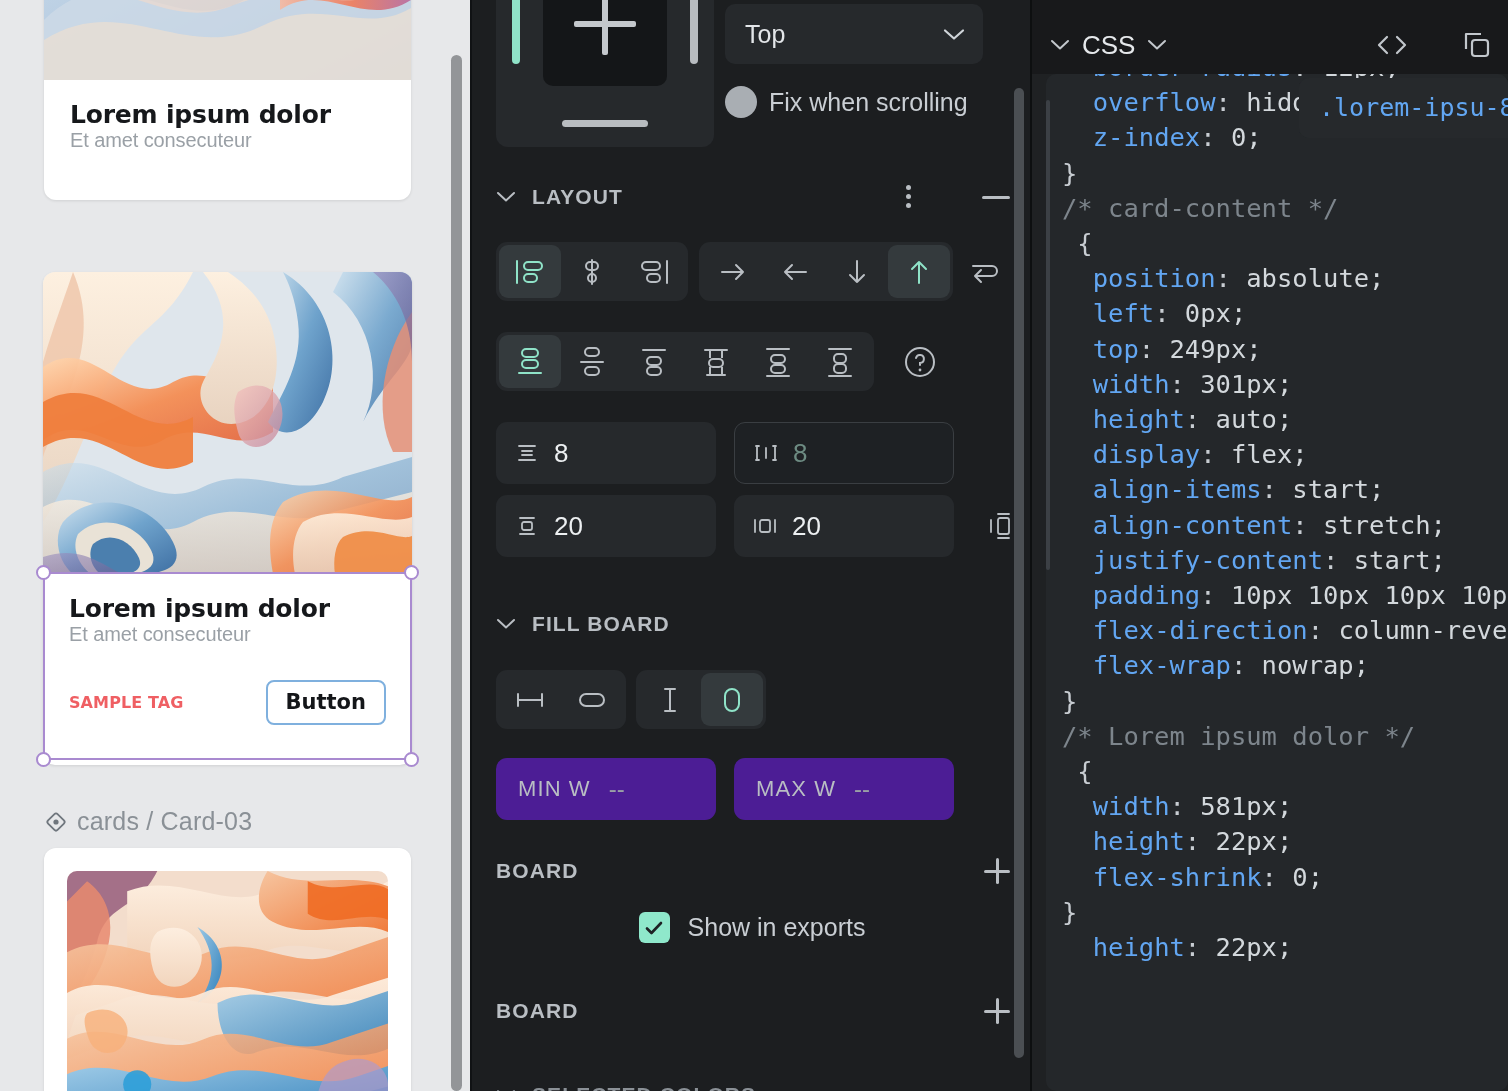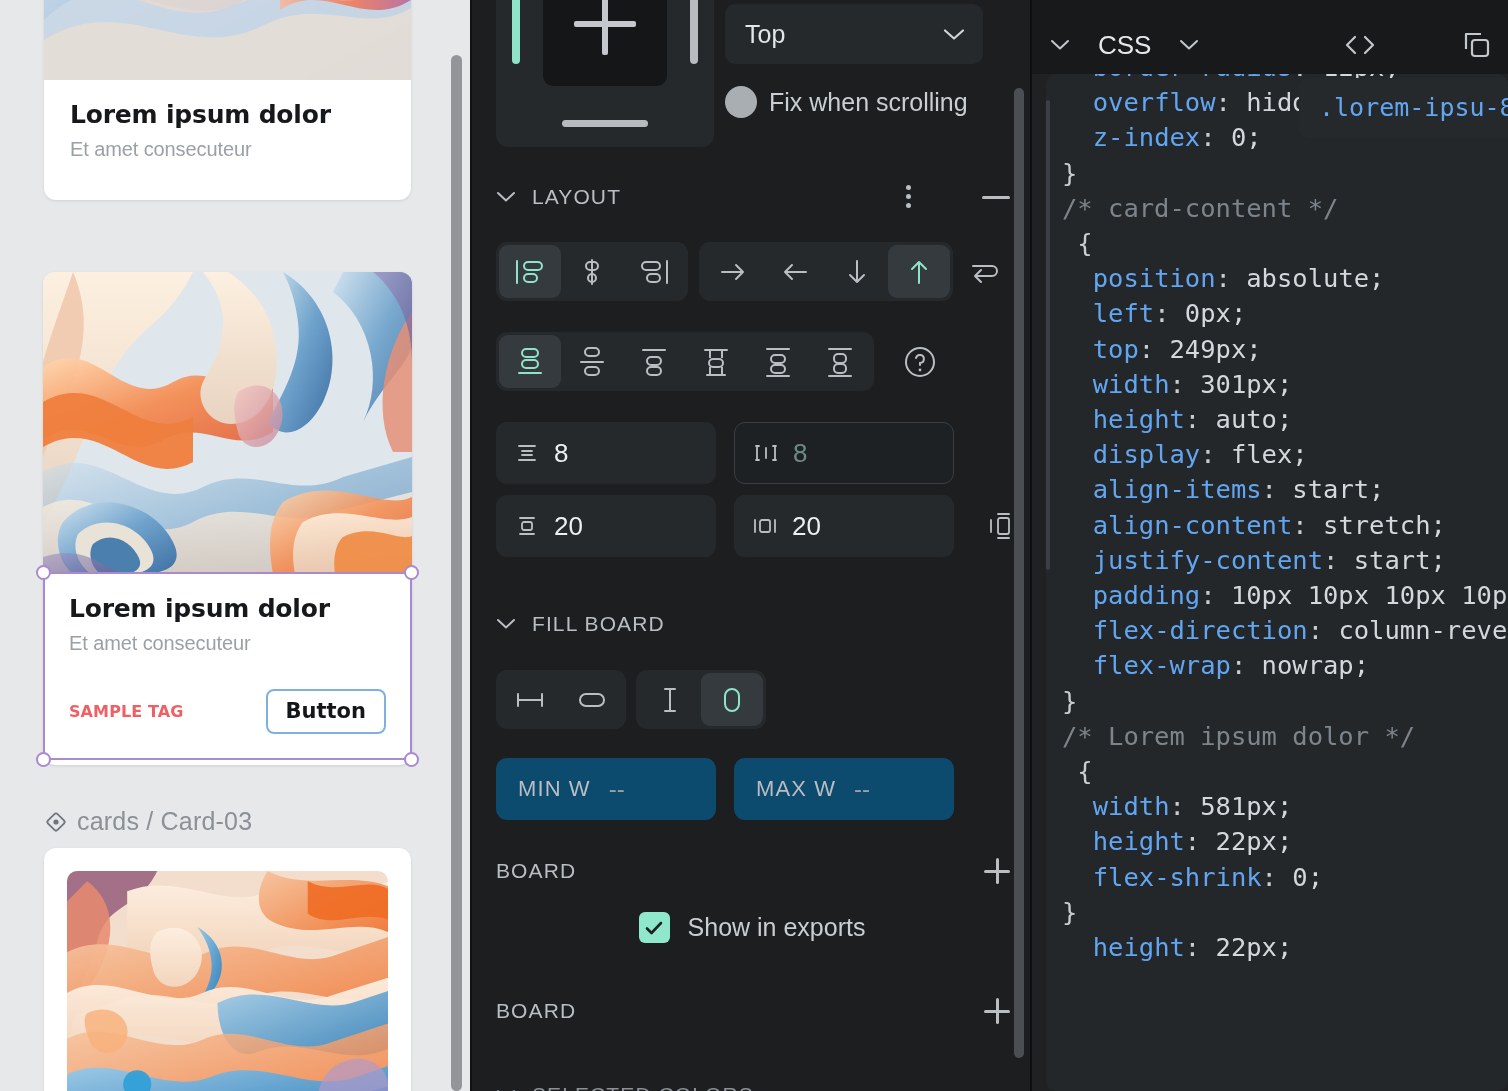--- a/index.html
+++ b/index.html
@@ -39,21 +39,20 @@
   }
   .card-img { width: 100%; height: 100%; display: block; }
 
   .card-body { padding: 20px 26px 22px 26px; }
   .card-title {
     font-family: "DejaVu Sans", sans-serif;
     font-weight: bold;
     font-size: 25px; color: #16181b; letter-spacing: -0.2px;
   }
   .card-sub {
-    margin-top: 9px;
     font-size: 20px; color: #9aa0a6; letter-spacing: -0.1px;
   }
   .card-foot {
     margin-top: 34px;
     display: flex; align-items: center; justify-content: space-between;
   }
   .tag {
     font-family: "DejaVu Sans", sans-serif;
     font-weight: bold;
     font-size: 16px; color: #ef5f63; letter-spacing: 0.1px;
@@ -148,21 +147,21 @@
   }
   .fixrow span { font-size: 25px; color: #c9ced3; }
 
   
   .sec-head {
     display: flex; align-items: center; gap: 16px;
     padding: 0 22px 0 24px;
     height: 46px;
   }
   .sec-head .title {
-    font-size: 21px; letter-spacing: 1.1px; color: #b9bec3; font-weight: 400;
+    font-size: 21px; letter-spacing: 1.1px; color: #b9bec3; font-weight: 700;
   }
   .sec-head .spacer { flex: 1; }
   .kebab { width: 6px; height: 26px; position: relative; }
   .kebab i {
     position: absolute; left: 0; width: 5px; height: 5px; border-radius: 50%;
     background: #b9bec3;
   }
   .kebab i:nth-child(1){ top: 1px; } .kebab i:nth-child(2){ top: 10px; } .kebab i:nth-child(3){ top: 19px; }
   .minus { width: 28px; height: 3px; background: #b9bec3; border-radius: 2px; }
   .plusicon { position: relative; width: 26px; height: 26px; }
@@ -190,21 +189,21 @@
     background: #26292c;
     display: flex; align-items: center; gap: 14px;
     padding: 0 18px;
     font-size: 26px; color: #eceff1;
   }
   .field.ghost { background: #1e2124; border: 1px solid #3a3e42; }
   .field.ghost .val { color: #6d8b82; }
   .field .ico { width: 26px; display:flex; align-items:center; justify-content:center; }
 
   .wbtn {
-    height: 62px; border-radius: 11px; background: #0c4a6e;
+    height: 62px; border-radius: 11px; background: #4c1d95;
     display: flex; align-items: center; gap: 18px; padding: 0 22px;
     font-size: 22px; letter-spacing: 1.1px; color: #b9bec3;
   }
   .wbtn .dash { color: #9aa0a6; letter-spacing: 0; font-size: 24px; }
 
   .chkrow { display: flex; align-items: center; gap: 18px; padding: 0 24px; justify-content: center; }
   .chk {
     width: 31px; height: 31px; border-radius: 6px; background: #8fe8cb;
     display: flex; align-items: center; justify-content: center;
   }
@@ -213,21 +212,21 @@
   
   .csspanel {
     position: relative;
     flex: 1 1 auto;
     background: #1f2123;
     overflow: hidden;
     border-left: 2px solid #0d0f10;
   }
   .css-head {
     height: 74px; background: #18191b;
-    display: flex; align-items: center; gap: 28px;
+    display: flex; align-items: center; gap: 12px;
     padding: 16px 14px 0 18px;
   }
   .css-head .label { font-size: 26px; color: #e5e8eb; }
   .css-head .spacer { flex: 1; }
   .code-wrap {
     position: absolute; left: 14px; right: 0; top: 74px; bottom: 0;
     background: #24272a; border-radius: 10px;
     overflow: hidden;
   }
   .code {

